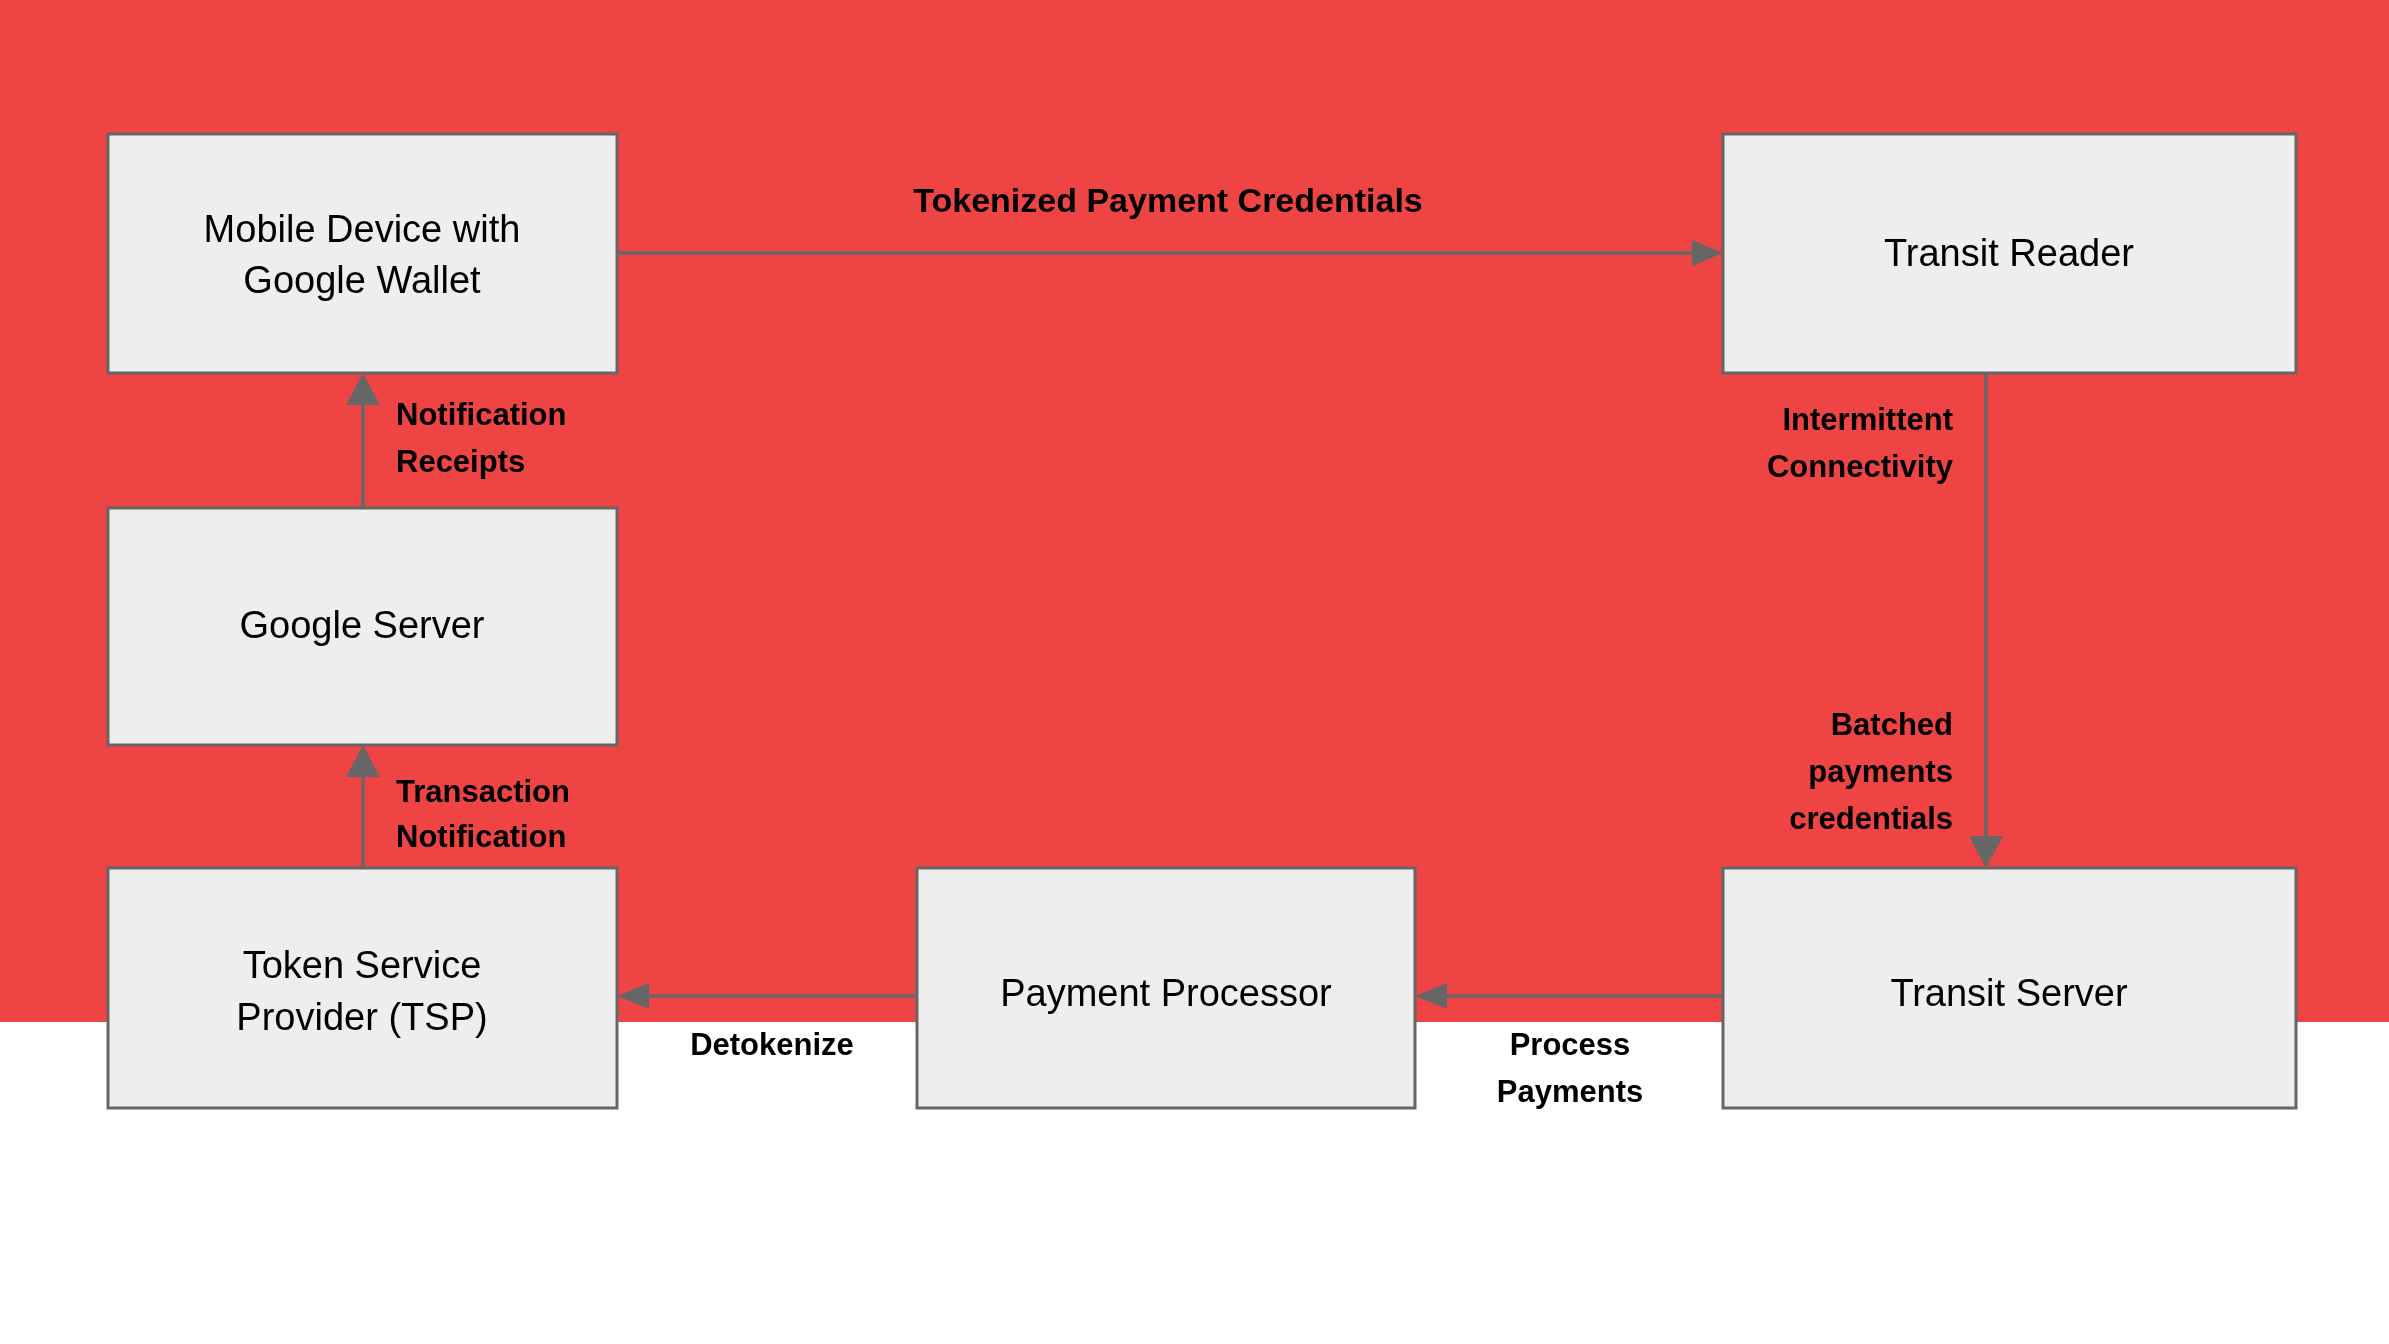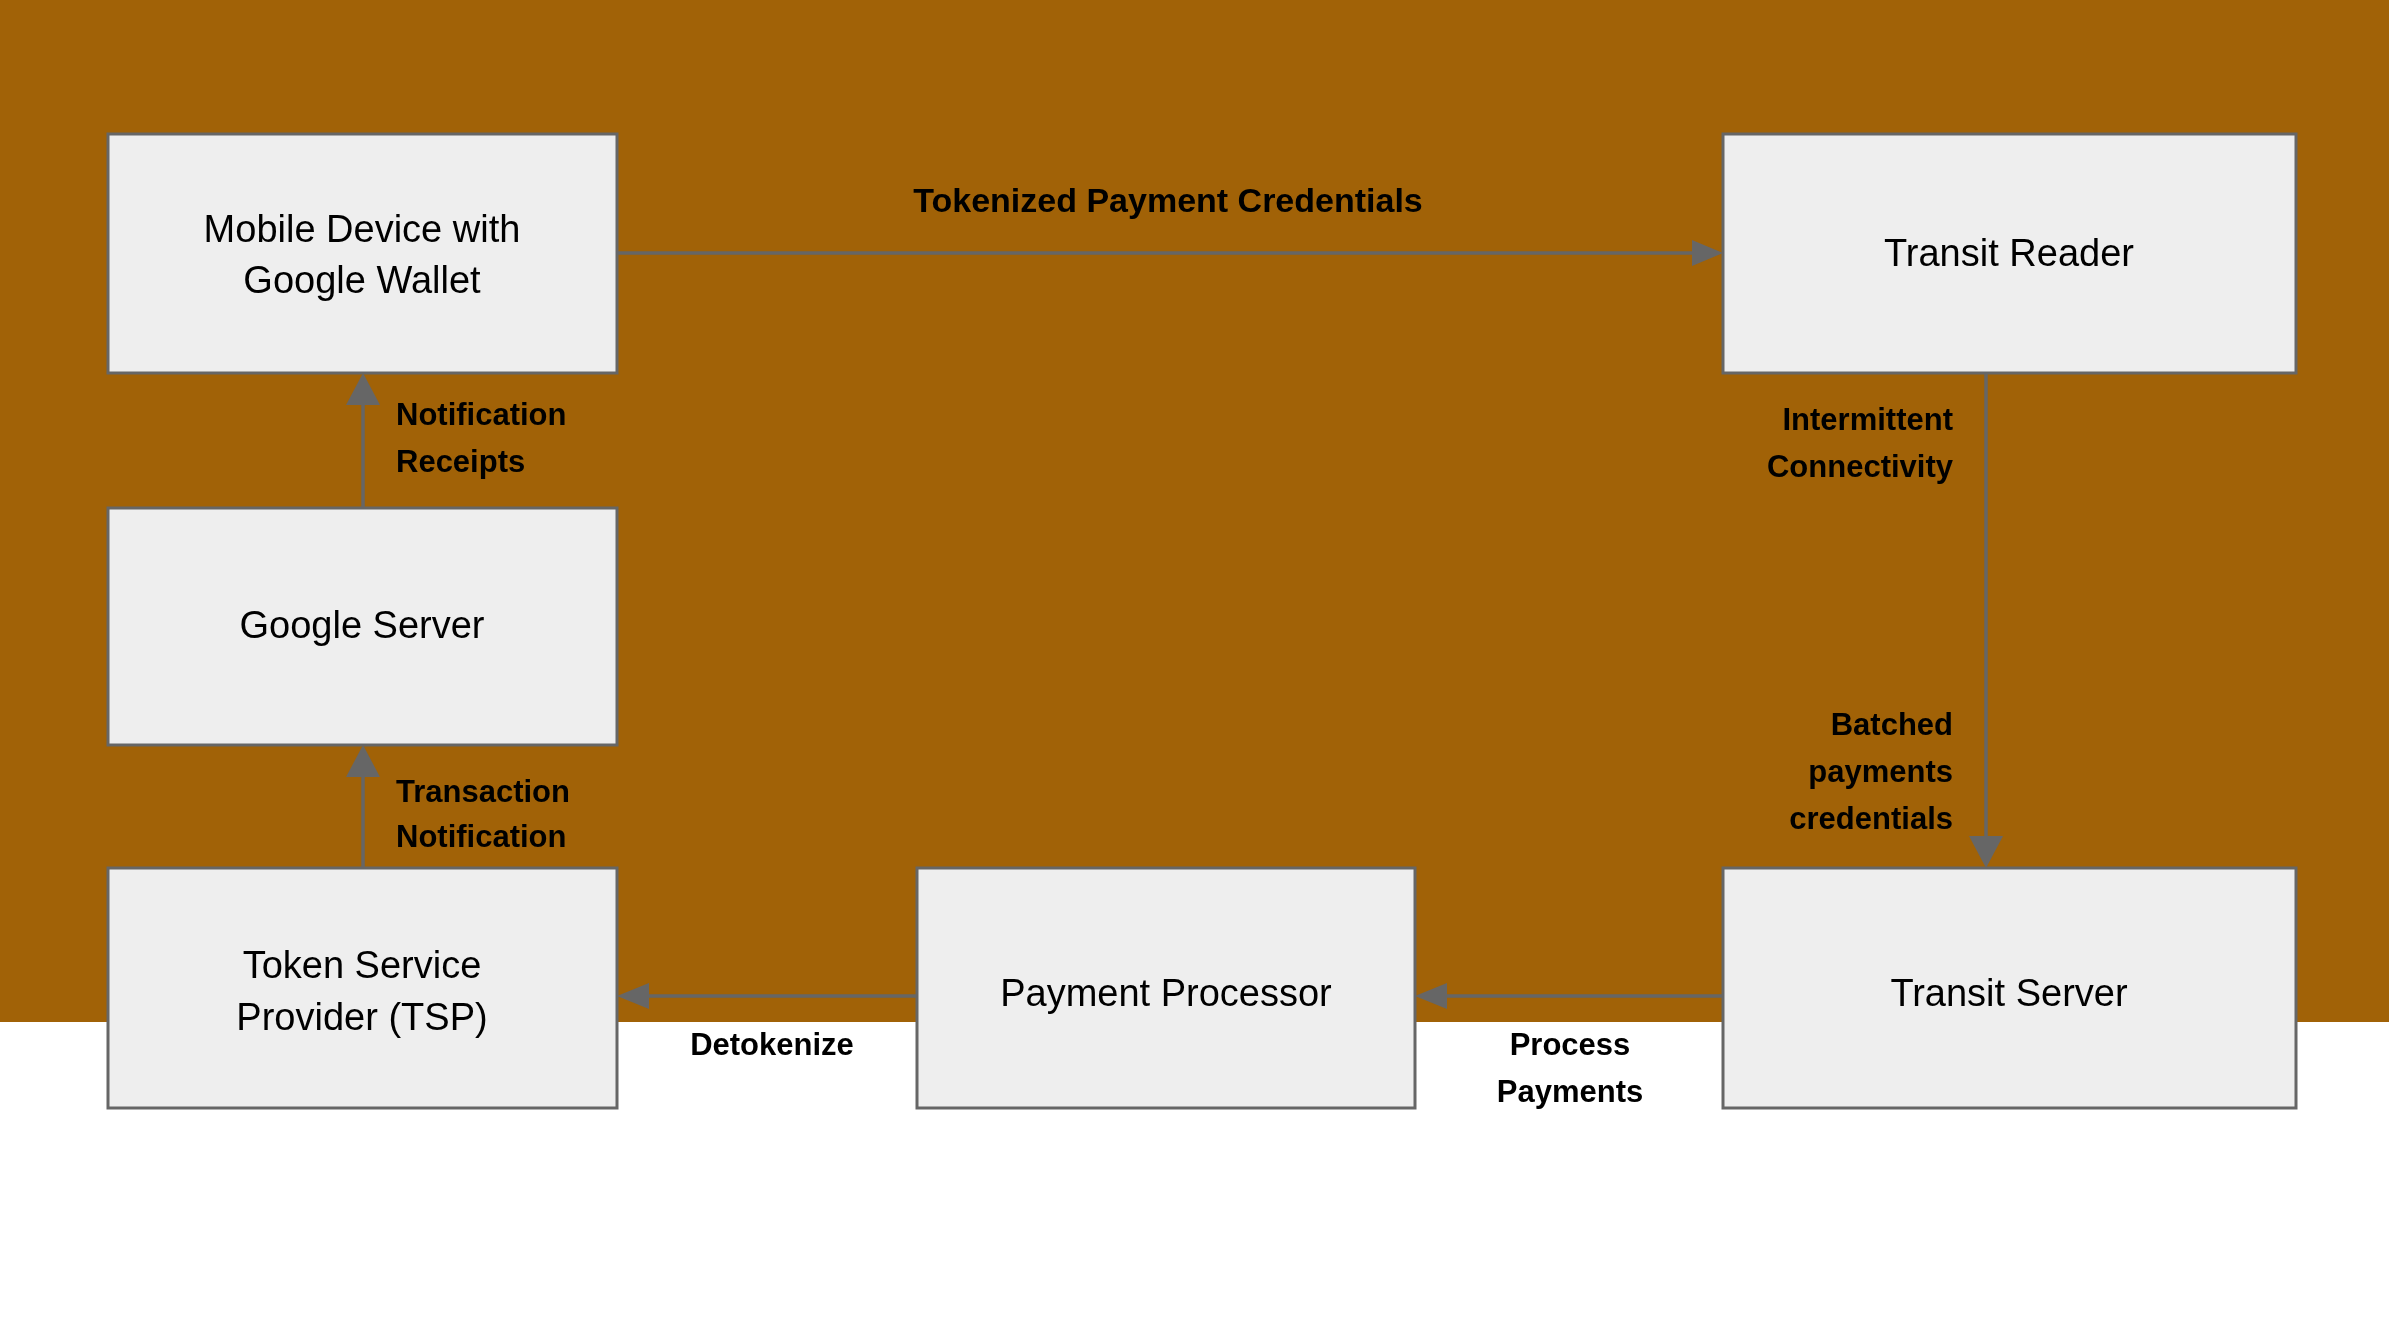--- a/index.html
+++ b/index.html
@@ -10,21 +10,21 @@
   body {
     width: 2389px;
     height: 1344px;
     font-family: "Liberation Sans", sans-serif;
     overflow: hidden;
   }
   #diagram-canvas {
     position: relative;
     width: 2389px;
     height: 1022px;
-    background: #a16207;
+    background: #ef4444;
   }
   svg.diagram-svg {
     position: absolute;
     top: 0;
     left: 0;
     width: 2389px;
     height: 1344px;
     display: block;
   }
   .node-rect {

